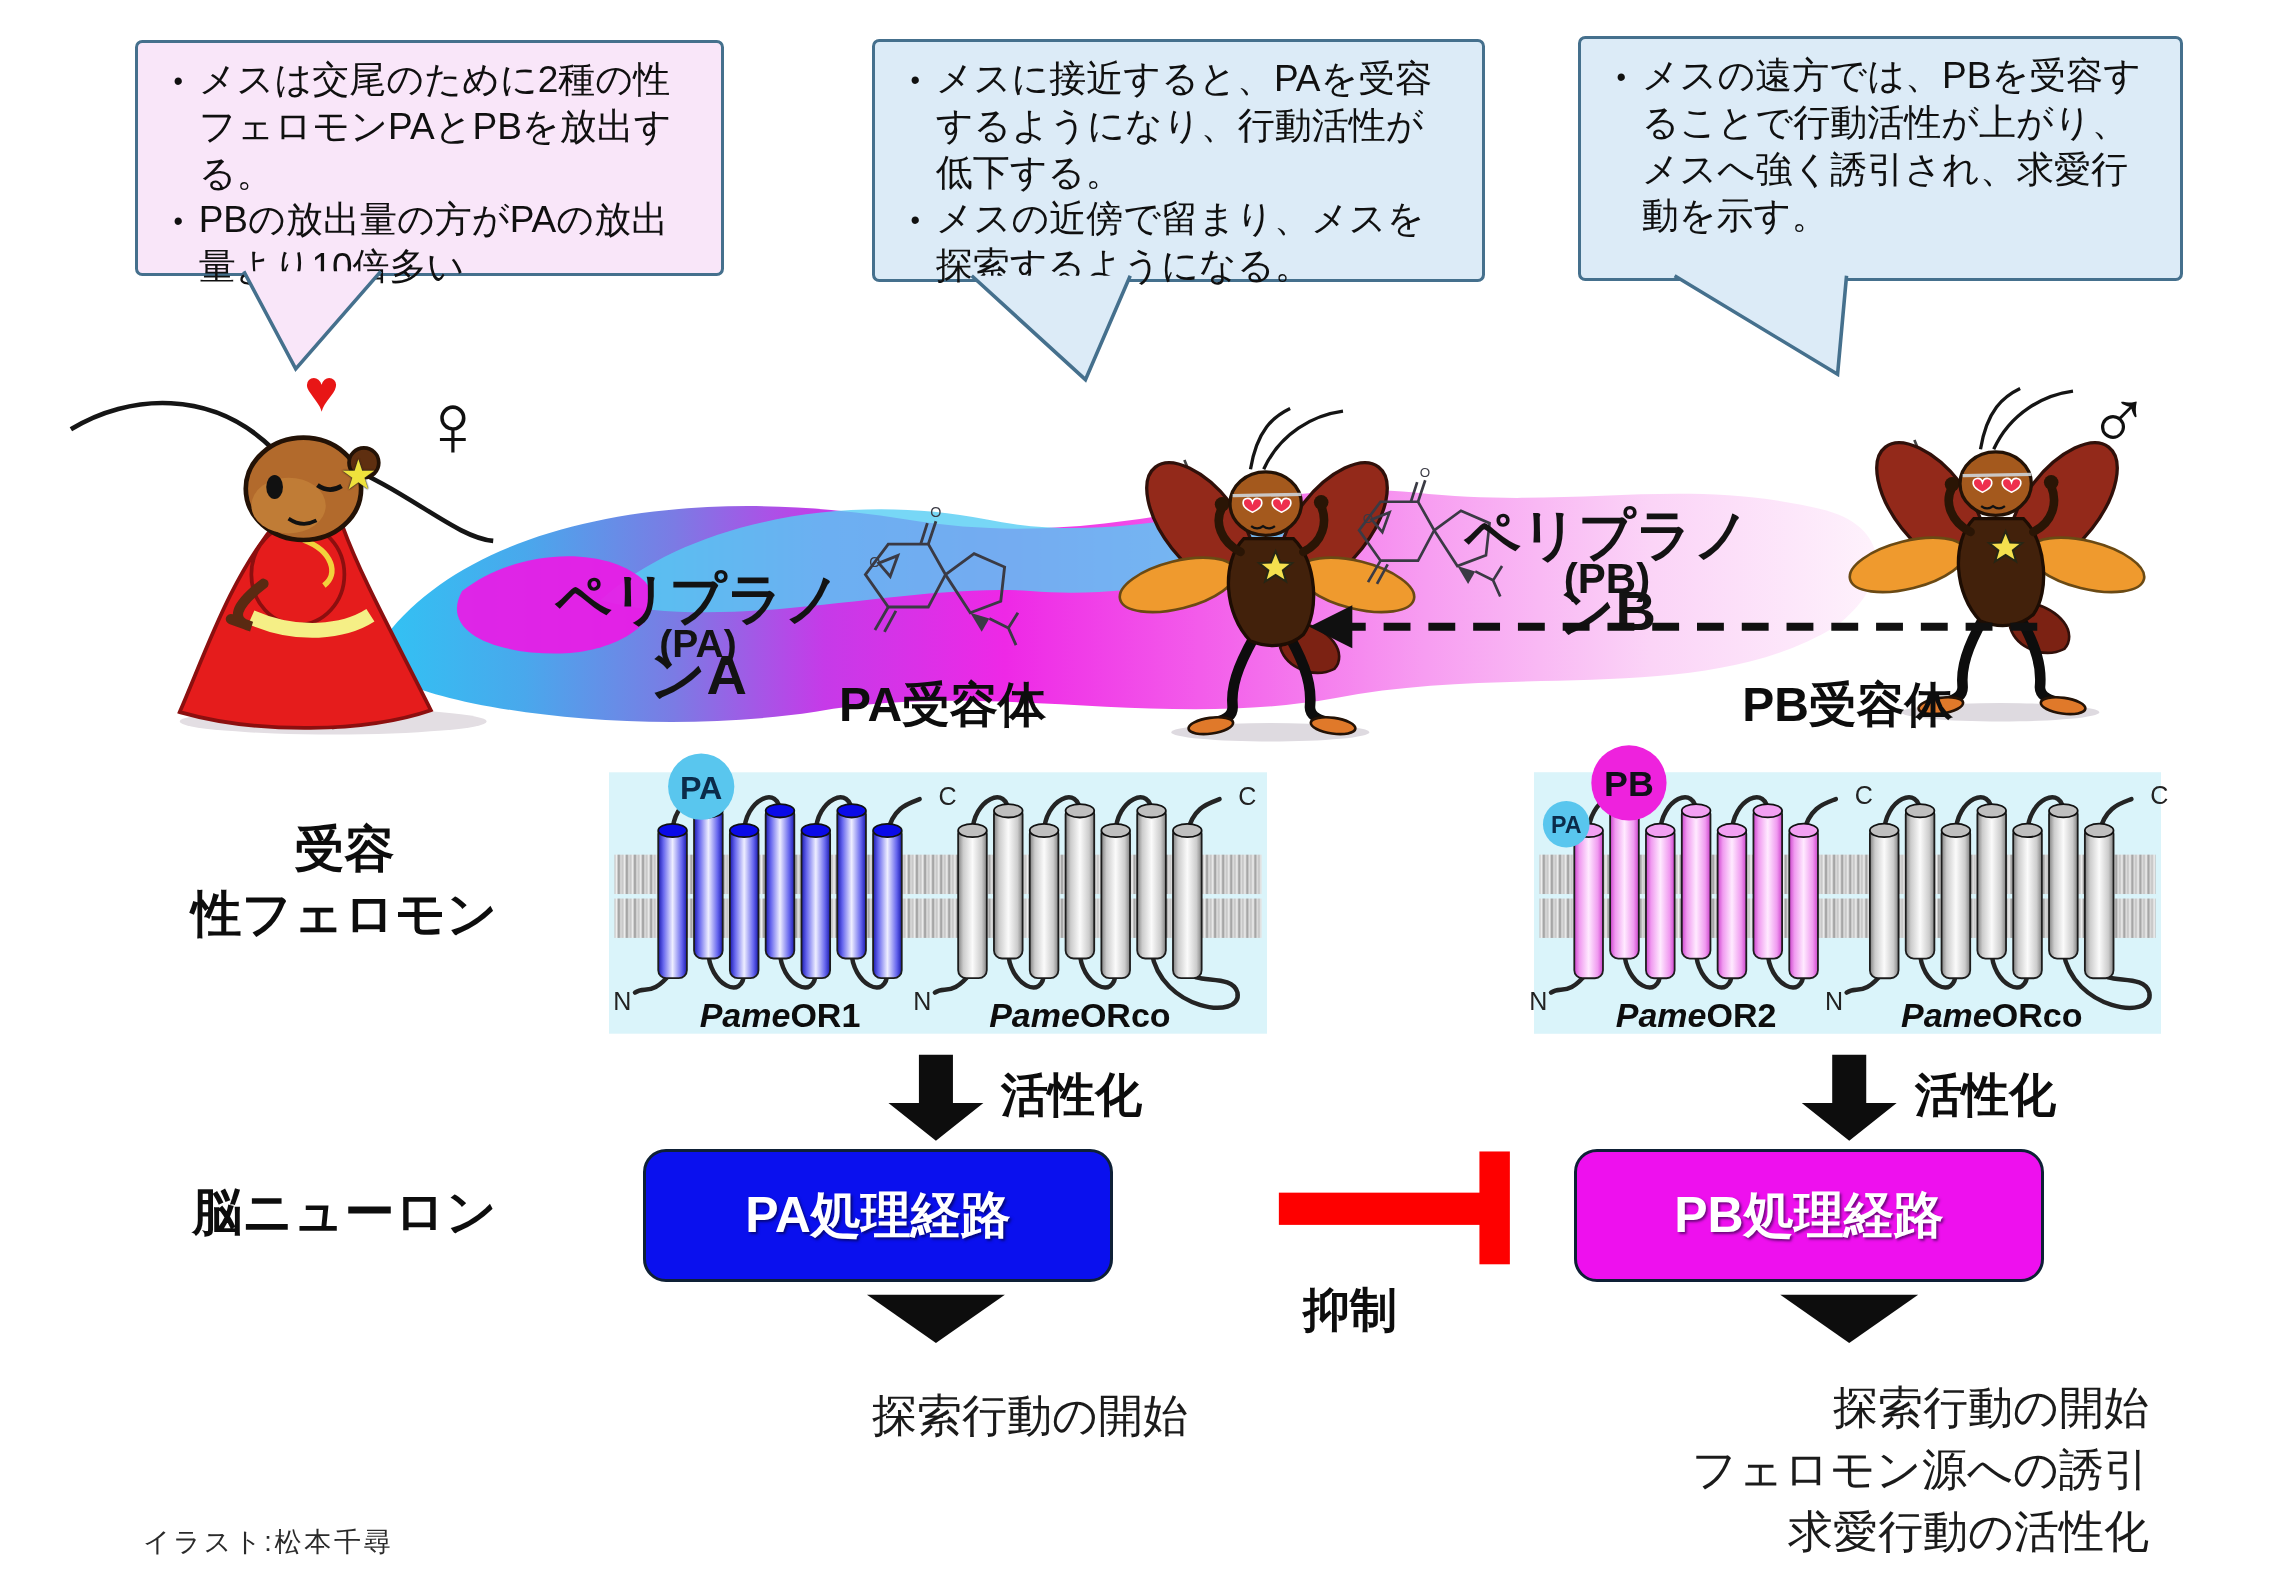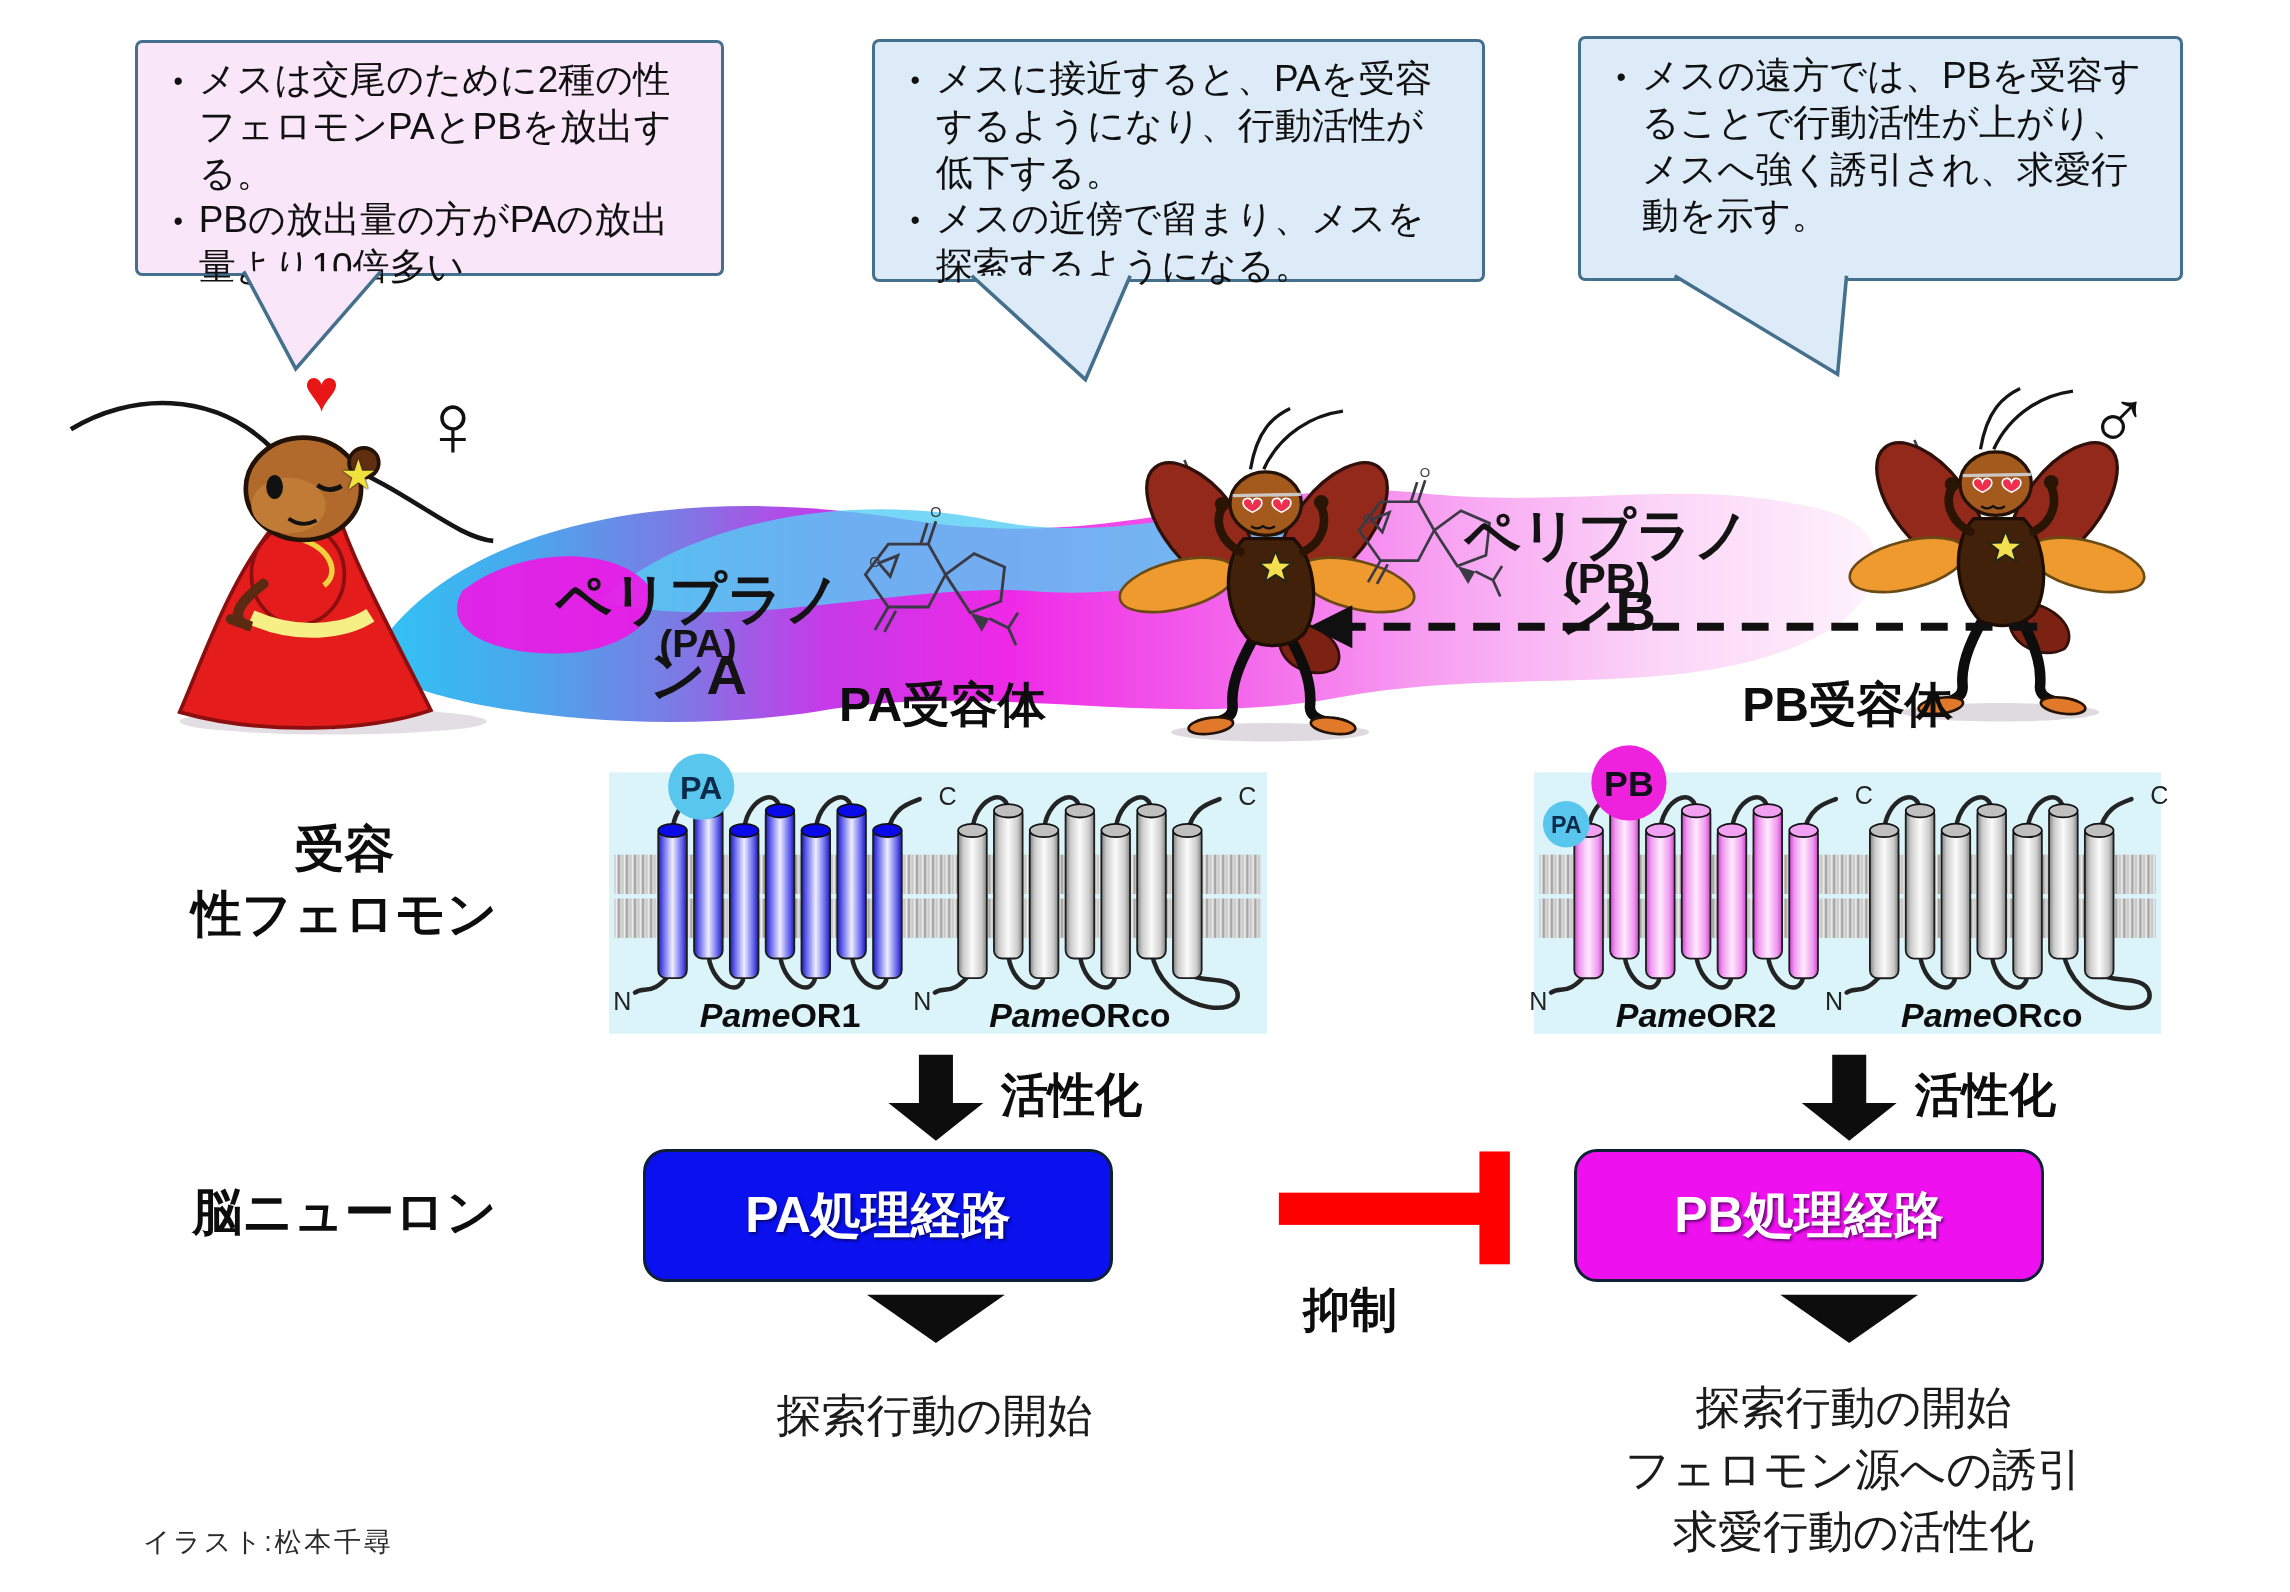--- a/index.html
+++ b/index.html
@@ -12,21 +12,21 @@
   .bubble.blue{background:var(--bubble-blue);}
   .brow{display:flex;align-items:flex-start;font-size:37px;line-height:1.26;color:#101010;font-weight:500;letter-spacing:0;}
   .bullet{flex:0 0 41px;text-align:center;font-size:27px;line-height:1.8;}
   .row-label{position:absolute;z-index:3;font-weight:bold;color:#0d0d0d;font-size:50px;line-height:1.3;text-align:center;}
   .recep-title{position:absolute;z-index:3;font-weight:bold;color:#0d0d0d;font-size:48px;text-align:center;}
   .pher-label{position:absolute;z-index:3;font-weight:bold;color:#131313;font-size:56px;text-align:center;}
   .act-label{position:absolute;z-index:6;font-weight:bold;color:#0d0d0d;font-size:47px;}
   .pathway-box{position:absolute;z-index:3;height:133px;width:470px;border:3.6px solid #0e2036;border-radius:23px;
     display:flex;align-items:center;justify-content:center;color:#fff;font-size:50px;font-weight:bold;
     text-shadow:1.8px 1.8px 2.7px rgba(0,0,30,.55);}
-  .outcome{position:absolute;z-index:3;color:#1b1b1b;font-size:45px;line-height:1.38;text-align:center;font-weight:400;}
+  .outcome{position:absolute;z-index:3;color:#1b1b1b;font-size:45px;line-height:1.38;text-align:right;font-weight:400;}
   .credit{position:absolute;z-index:3;color:#2a2a2a;font-size:27px;letter-spacing:2.7px;}
   .sym{position:absolute;z-index:3;line-height:1;color:#101010;}
   .panel{position:absolute;z-index:3;overflow:visible;}
   svg{display:block;}
   .conn{position:absolute;left:0;top:0;z-index:5;pointer-events:none;}
   .plume{position:absolute;z-index:1;}
   .roach{position:absolute;z-index:2;overflow:visible;}
   .chem{position:absolute;z-index:2;overflow:visible;}
 </style>
 </head>

